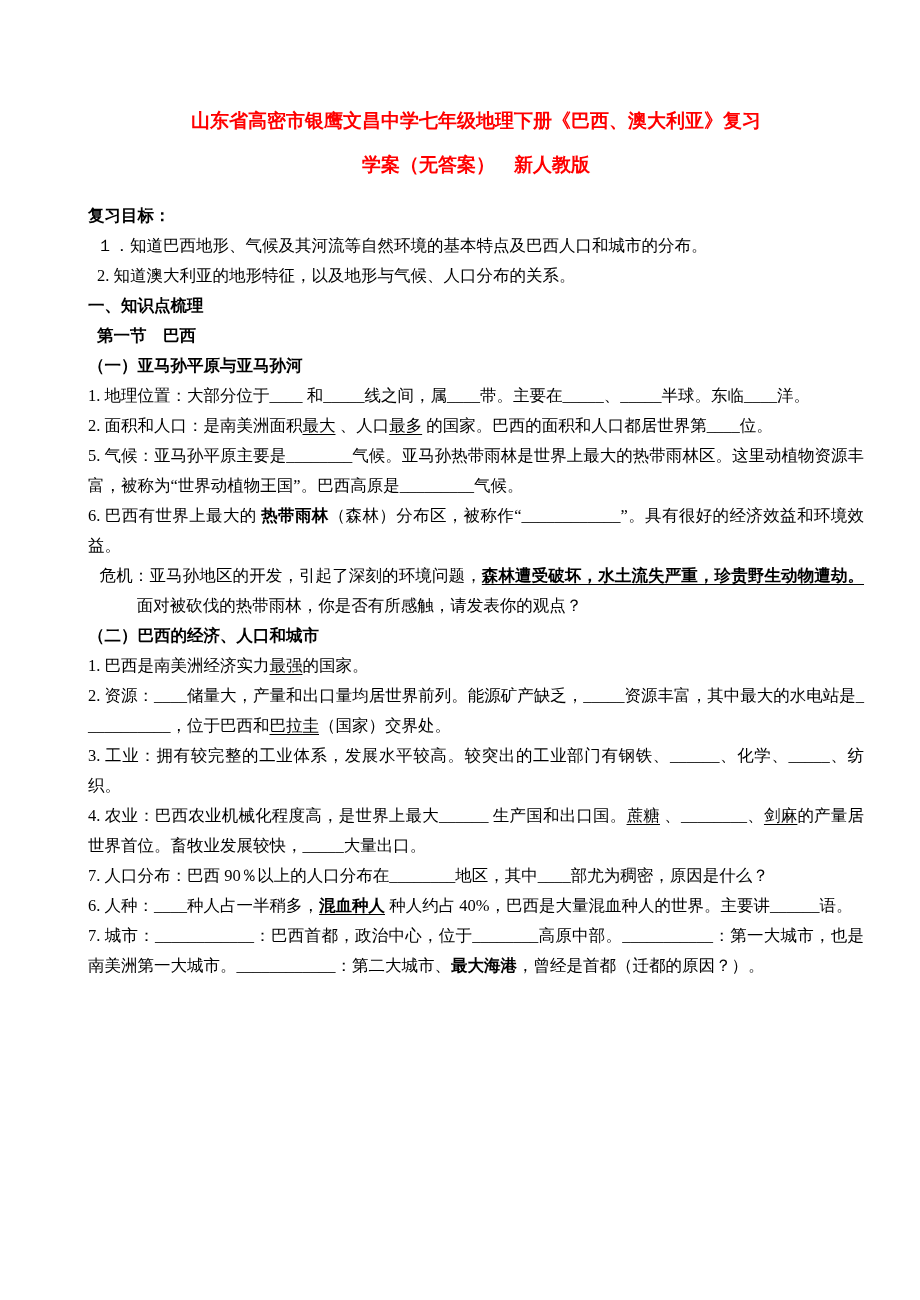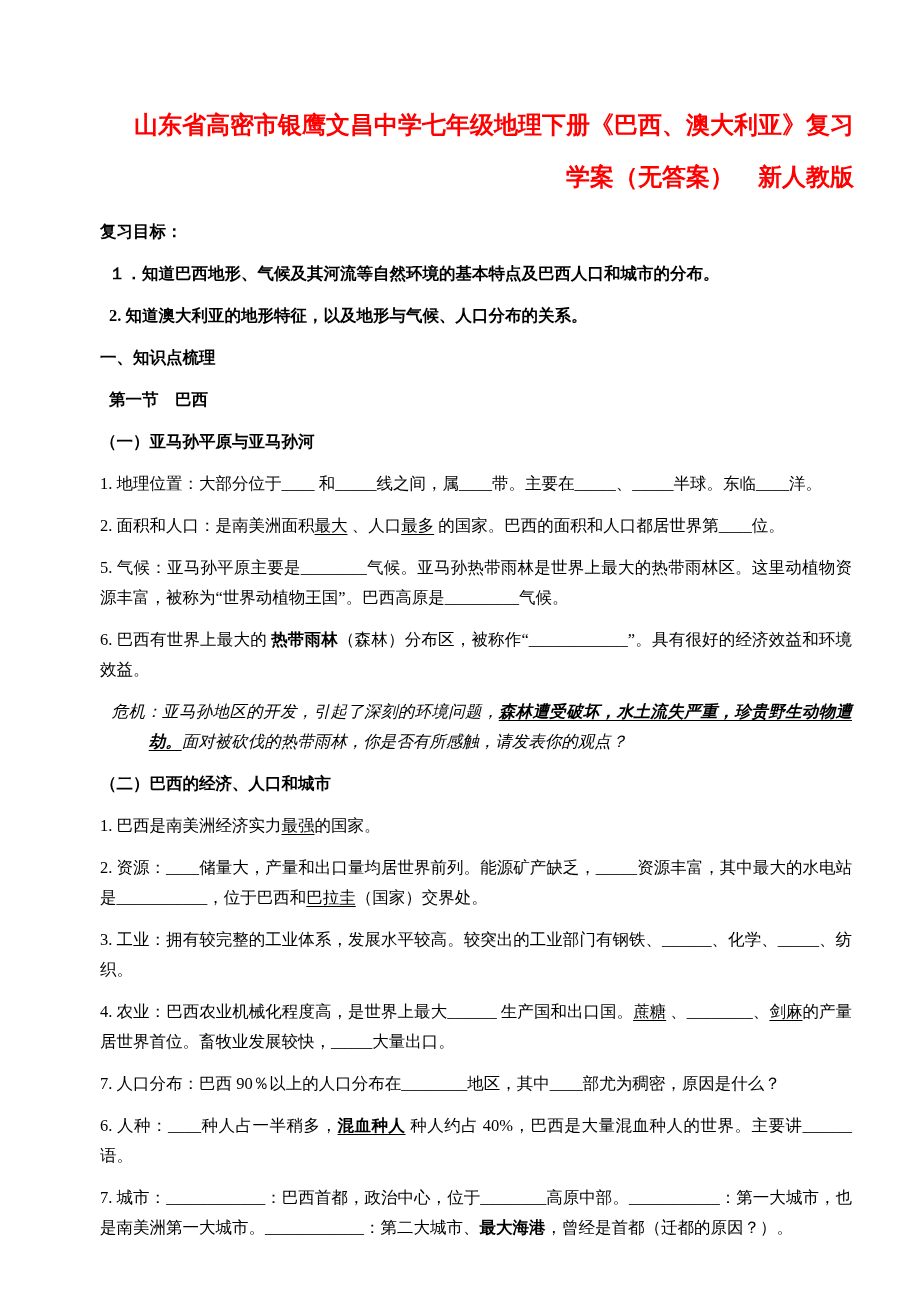--- a/index.html
+++ b/index.html
@@ -7,36 +7,36 @@
     box-sizing:border-box;
     width:920px;
     min-height:1300px;
     padding:106px 56px 60px 88px;
     background:#ffffff;
     font-family:"Liberation Serif","DejaVu Serif",serif;
     font-size:16.5px;
     color:#000000;
   }
   .title{
-    text-align:right;
+    text-align:center;
     font-weight:bold;
-    font-size:24px;
+    font-size:19px;
     padding:0 10px;
     margin-bottom:20px;
   }
   .title-line{line-height:1.6;margin-bottom:14px;}
   .body-block p.para{
-    margin:12px;
+    margin:0;
     line-height:1.82;
     text-align:justify;
     word-break:break-all;
   }
   .bold{font-weight:bold;}
-  .obj{padding-left:0.55em;font-weight:bold;}
-  .hang{padding-left:2.95em;text-indent:-2.25em;font-style:italic;}
+  .obj{padding-left:0.55em;}
+  .hang{padding-left:2.95em;text-indent:-2.25em;}
   span.u{text-decoration:underline;text-underline-offset:3px;}
   span.b{font-weight:bold;}
 </style>
 </head>
 <body>
 
 <div class="doc">
   <div class="title" style="color: rgb(255, 0, 0);">
     <div class="title-line">山东省高密市银鹰文昌中学七年级地理下册《巴西、澳大利亚》复习</div>
     <div class="title-line">学案（无答案）　新人教版</div>

